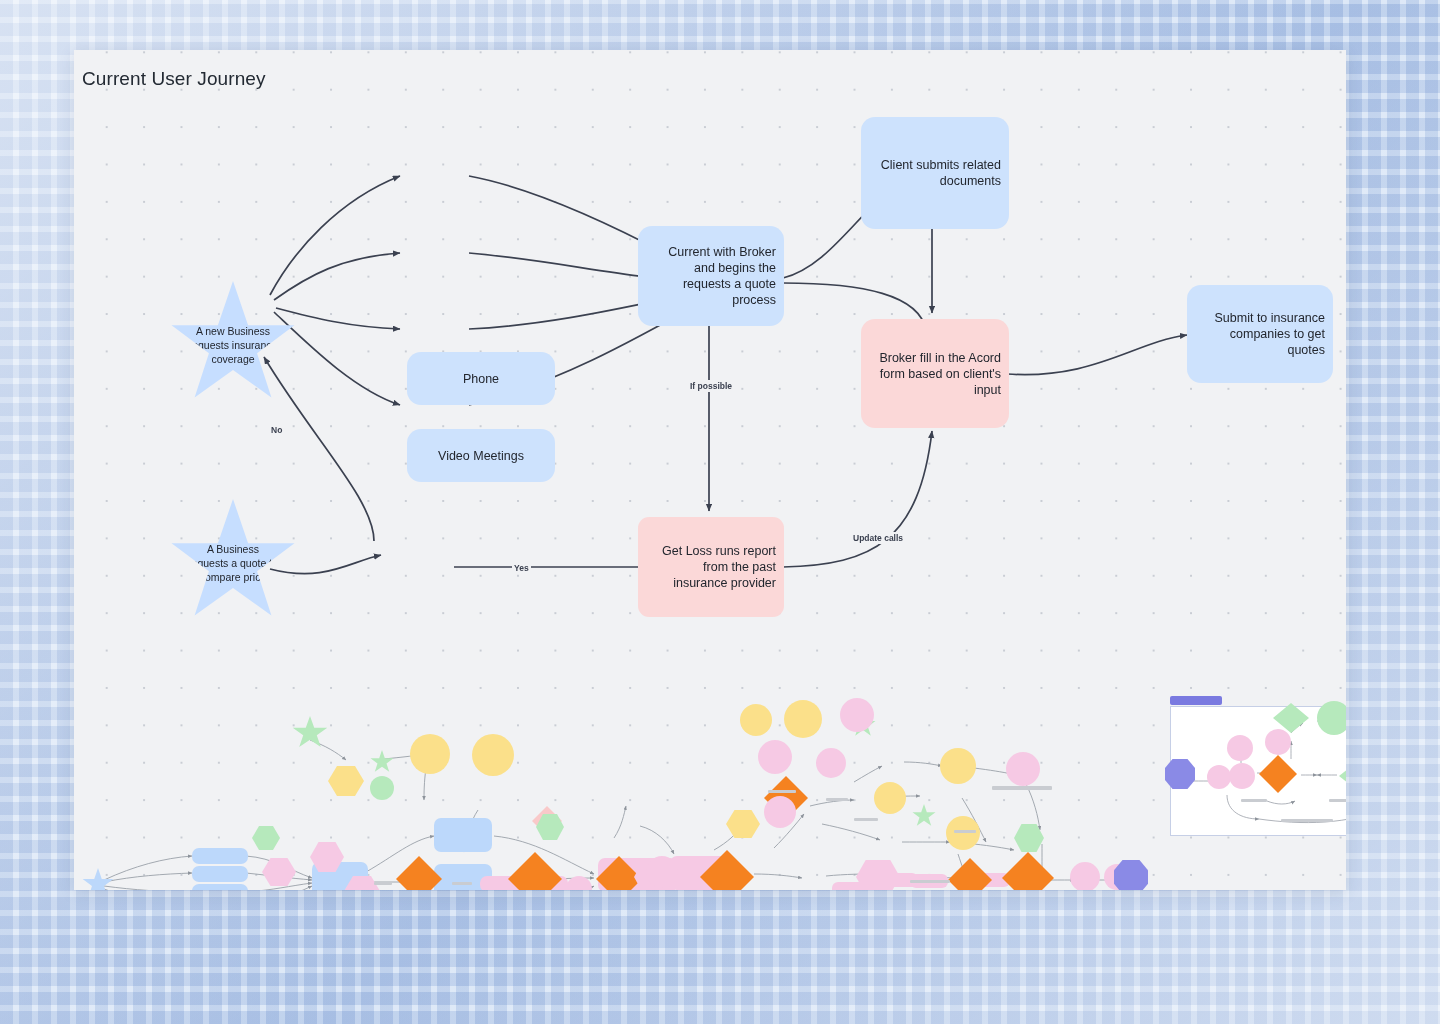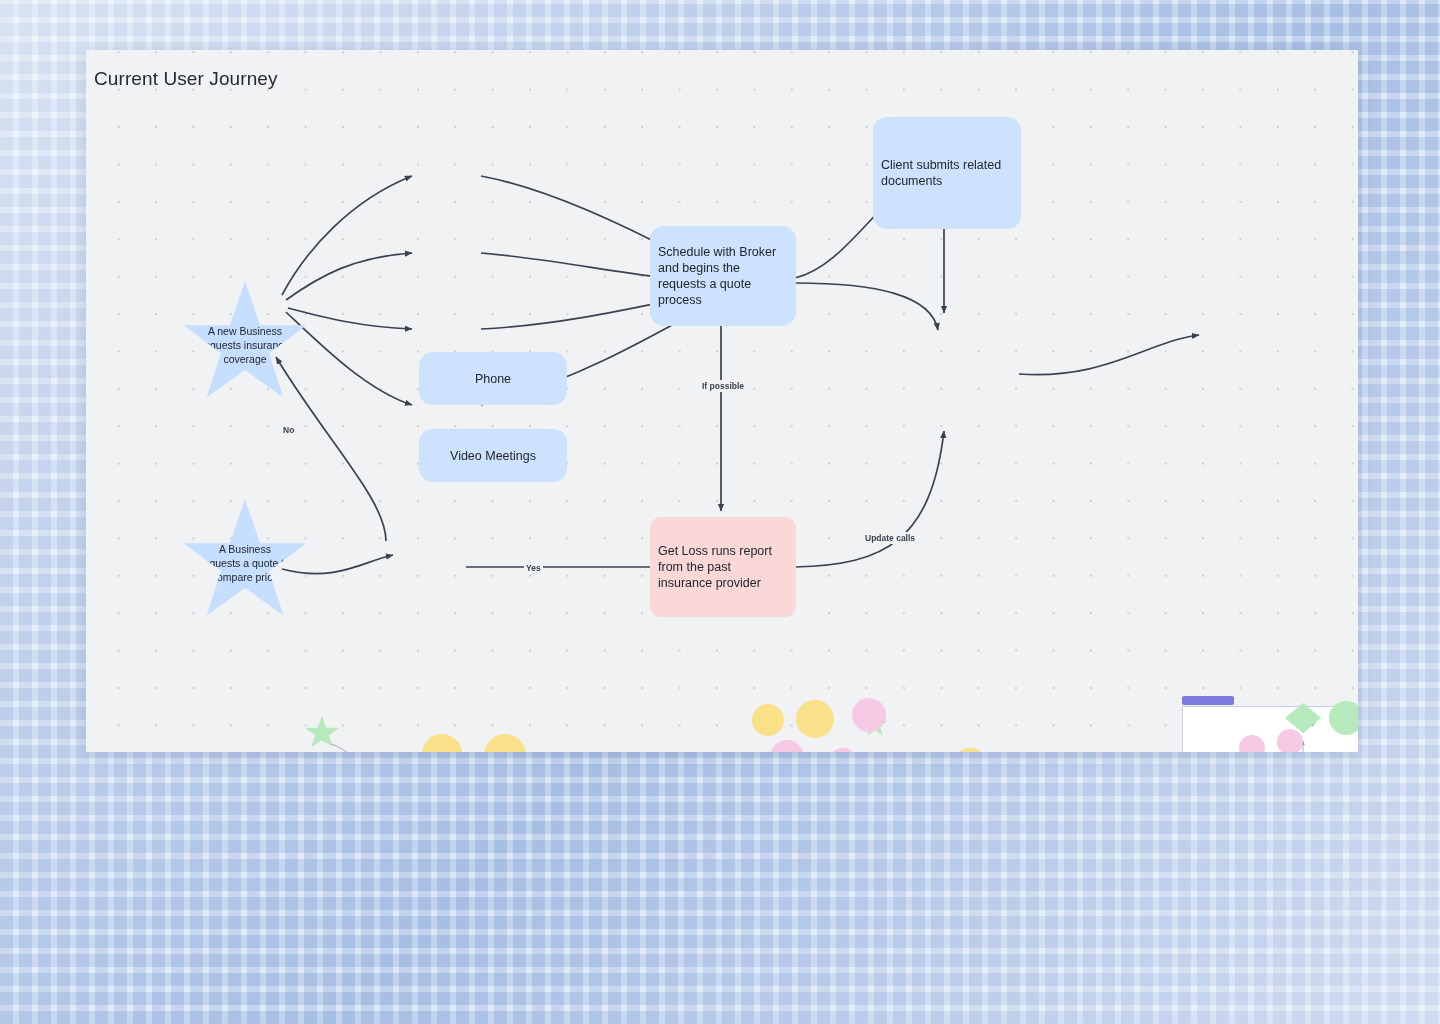--- a/index.html
+++ b/index.html
@@ -17,41 +17,41 @@
     position: absolute; inset: 0;
     background-color: #dde8f7;
     background-image:
       linear-gradient(135deg, rgba(255,255,255,0.55) 0%, rgba(255,255,255,0.0) 55%, rgba(255,255,255,0.45) 100%),
       repeating-linear-gradient(0deg, rgba(168,192,228,0.38) 0 13px, rgba(0,0,0,0) 13px 19px),
       repeating-linear-gradient(90deg, rgba(168,192,228,0.38) 0 13px, rgba(0,0,0,0) 13px 19px);
     background-blend-mode: normal, multiply, multiply;
   }
   #canvas {
     position: absolute;
-    left: 86px; top: 50px;
-    width: 1272px; height: 702px;
+    left: 74px; top: 50px;
+    width: 1272px; height: 840px;
     background-color: #f1f2f4;
     background-image: radial-gradient(#c9cdd4 1.3px, transparent 1.4px);
     background-size: 37.4px 37.4px;
     background-position: 14px 21px;
     box-shadow: 0 3px 14px rgba(60,80,120,0.16);
     overflow: hidden;
   }
   #title {
     position: absolute;
     left: 8px; top: 18px;
     font-size: 19px;
     color: #232a33;
     letter-spacing: 0.1px;
     white-space: nowrap;
   }
   .node {
     position: absolute;
     display: flex; align-items: center; justify-content: center;
-    text-align: left;
+    text-align: right;
     border-radius: 14px;
     font-size: 12.5px;
     line-height: 16px;
     color: #22262e;
     padding: 4px 8px;
   }
   .node.blue  { background: #cde2fd; }
   .node.pink  { background: #fbd8d8; }
   .star {
     position: absolute;
@@ -144,28 +144,34 @@
 
   <div class="node blue" style="left:333px; top:302px; width:148px; height:53px;">
     <span>Phone</span>
   </div>
 
   <div class="node blue" style="left:333px; top:379px; width:148px; height:53px;">
     <span>Video Meetings</span>
   </div>
 
   <div class="node blue" style="left:564px; top:176px; width:146px; height:100px;">
-    <span>Schedule with Broker and begins the requests a quote process</span>
+    <span>Current with Broker and begins the requests a quote process</span>
   </div>
 
   <div class="node blue" style="left:787px; top:67px; width:148px; height:112px;">
     <span>Client submits related documents</span>
   </div>
 
-
+  <div class="node pink" style="left:787px; top:269px; width:148px; height:109px;">
+    <span>Broker fill in the Acord form based on client's input</span>
+  </div>
+
+  <div class="node blue" style="left:1113px; top:235px; width:146px; height:98px;">
+    <span>Submit to insurance companies to get quotes</span>
+  </div>
 
   <div class="node pink" style="left:564px; top:467px; width:146px; height:100px;border-radius:11px;">
     <span>Get Loss runs report from the past insurance provider</span>
   </div>
 
   <div class="star" style="left:95px; top:449px; width:128px; height:128px;">
     <span>A Business requests a quote to compare price</span>
   </div>
 
 

